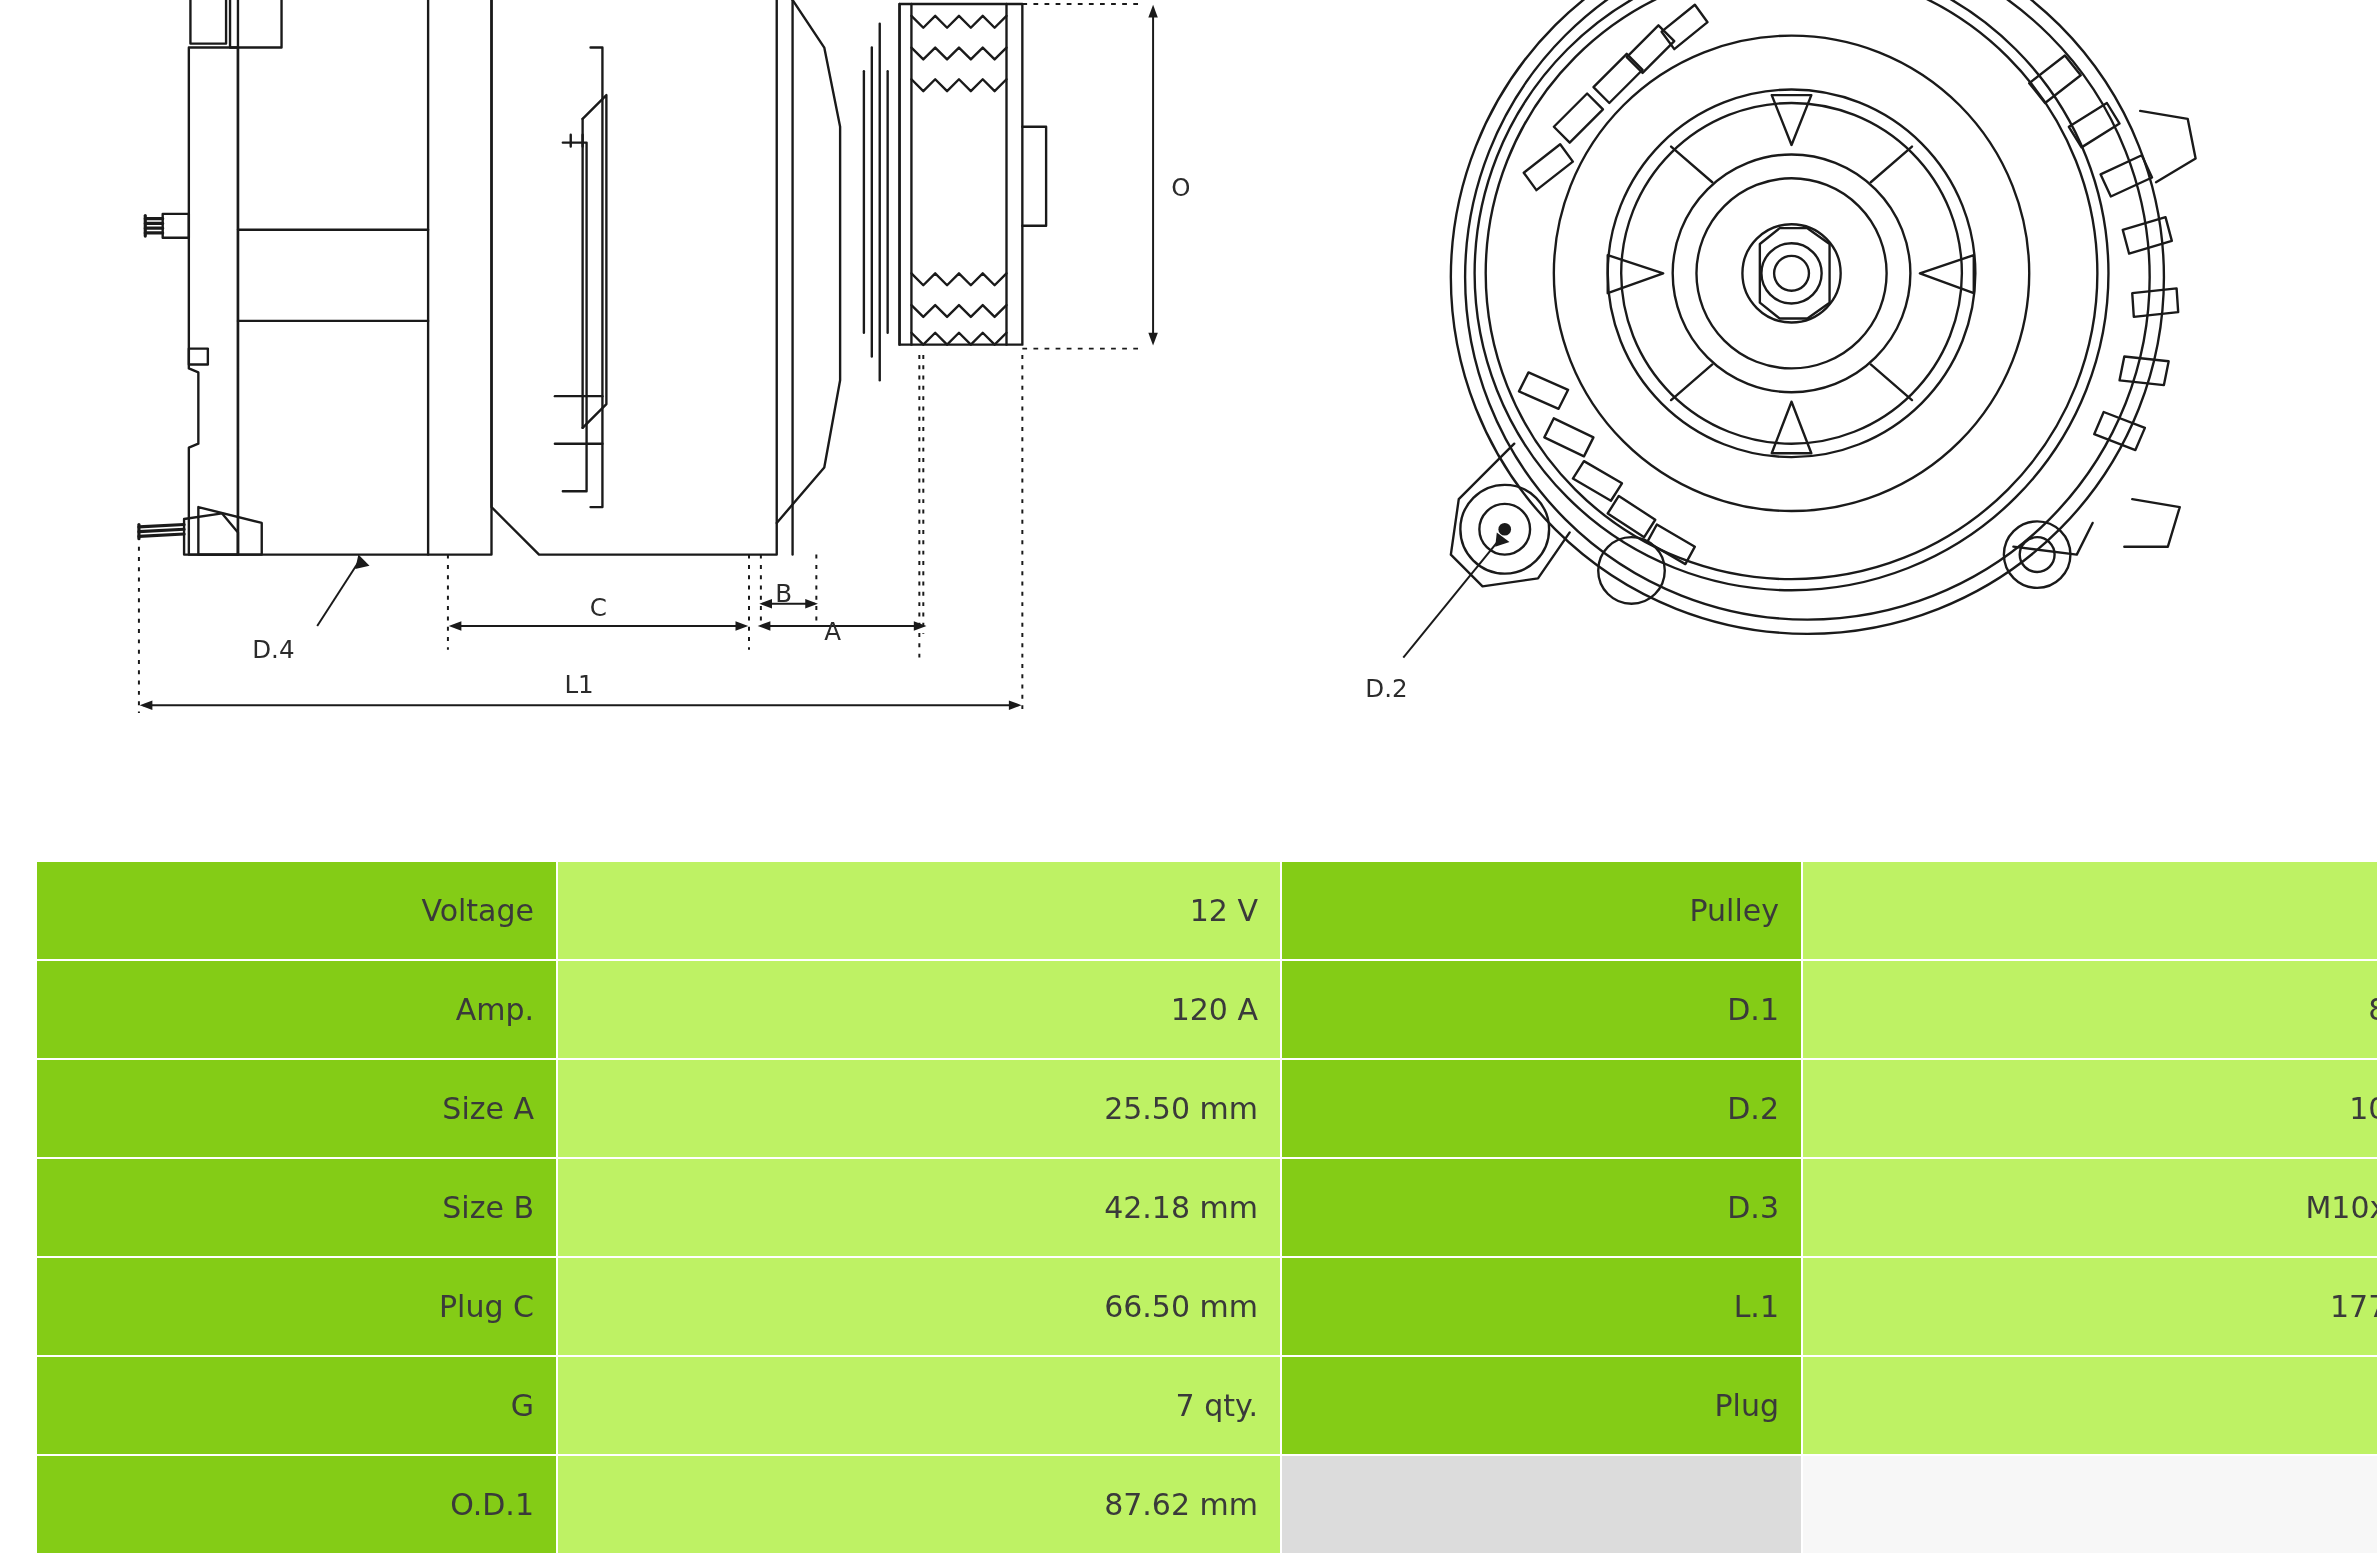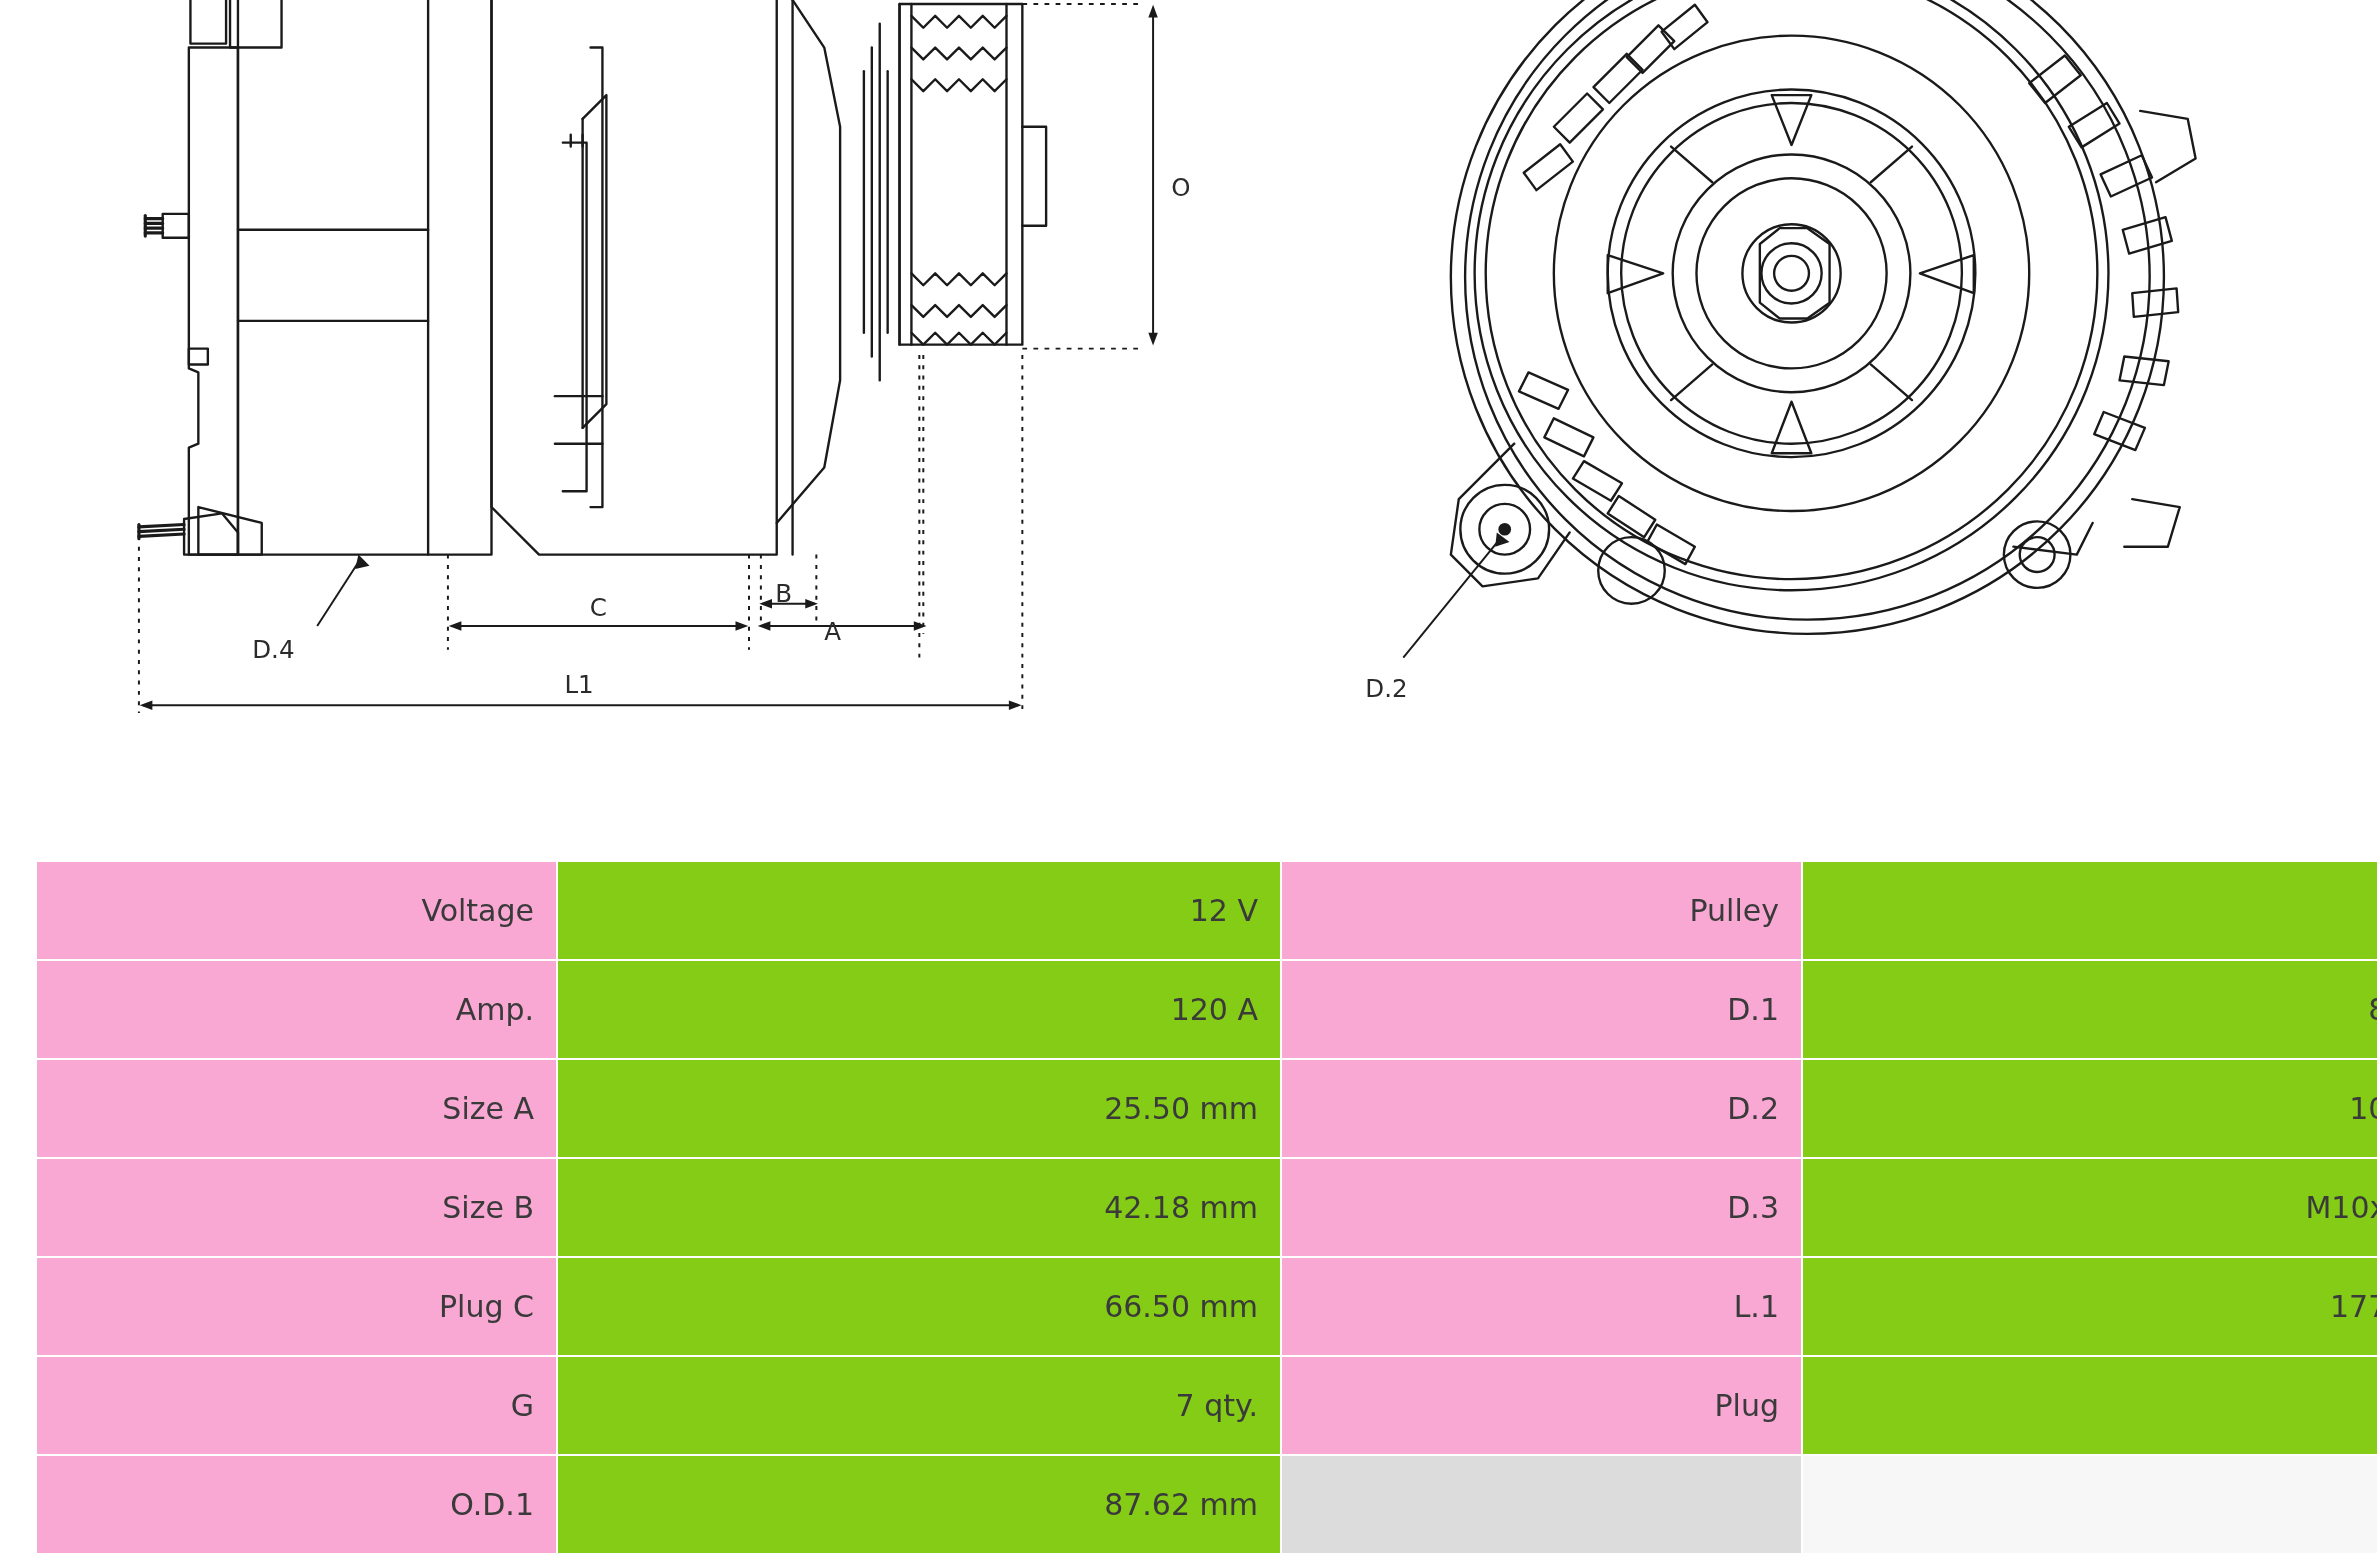--- a/index.html
+++ b/index.html
@@ -50,25 +50,25 @@
     font-size: 30px;
     line-height: 1.2;
     text-align: right;
     vertical-align: middle;
     border: 2.4px solid #ffffff;
     color: #3a3a3a;
     white-space: nowrap;
     overflow: hidden;
   }
   td.label {
-    background: #f9a8d4;
+    background: #84cc16;
     width: 475px;
   }
   td.value {
-    background: #84cc16;
+    background: #bef264;
     width: 678px;
   }
   td.value.blank {
     background: #f7f7f7;
   }
   td.label.blank {
     background: #dcdcdc;
   }
 </style>
 </head>

